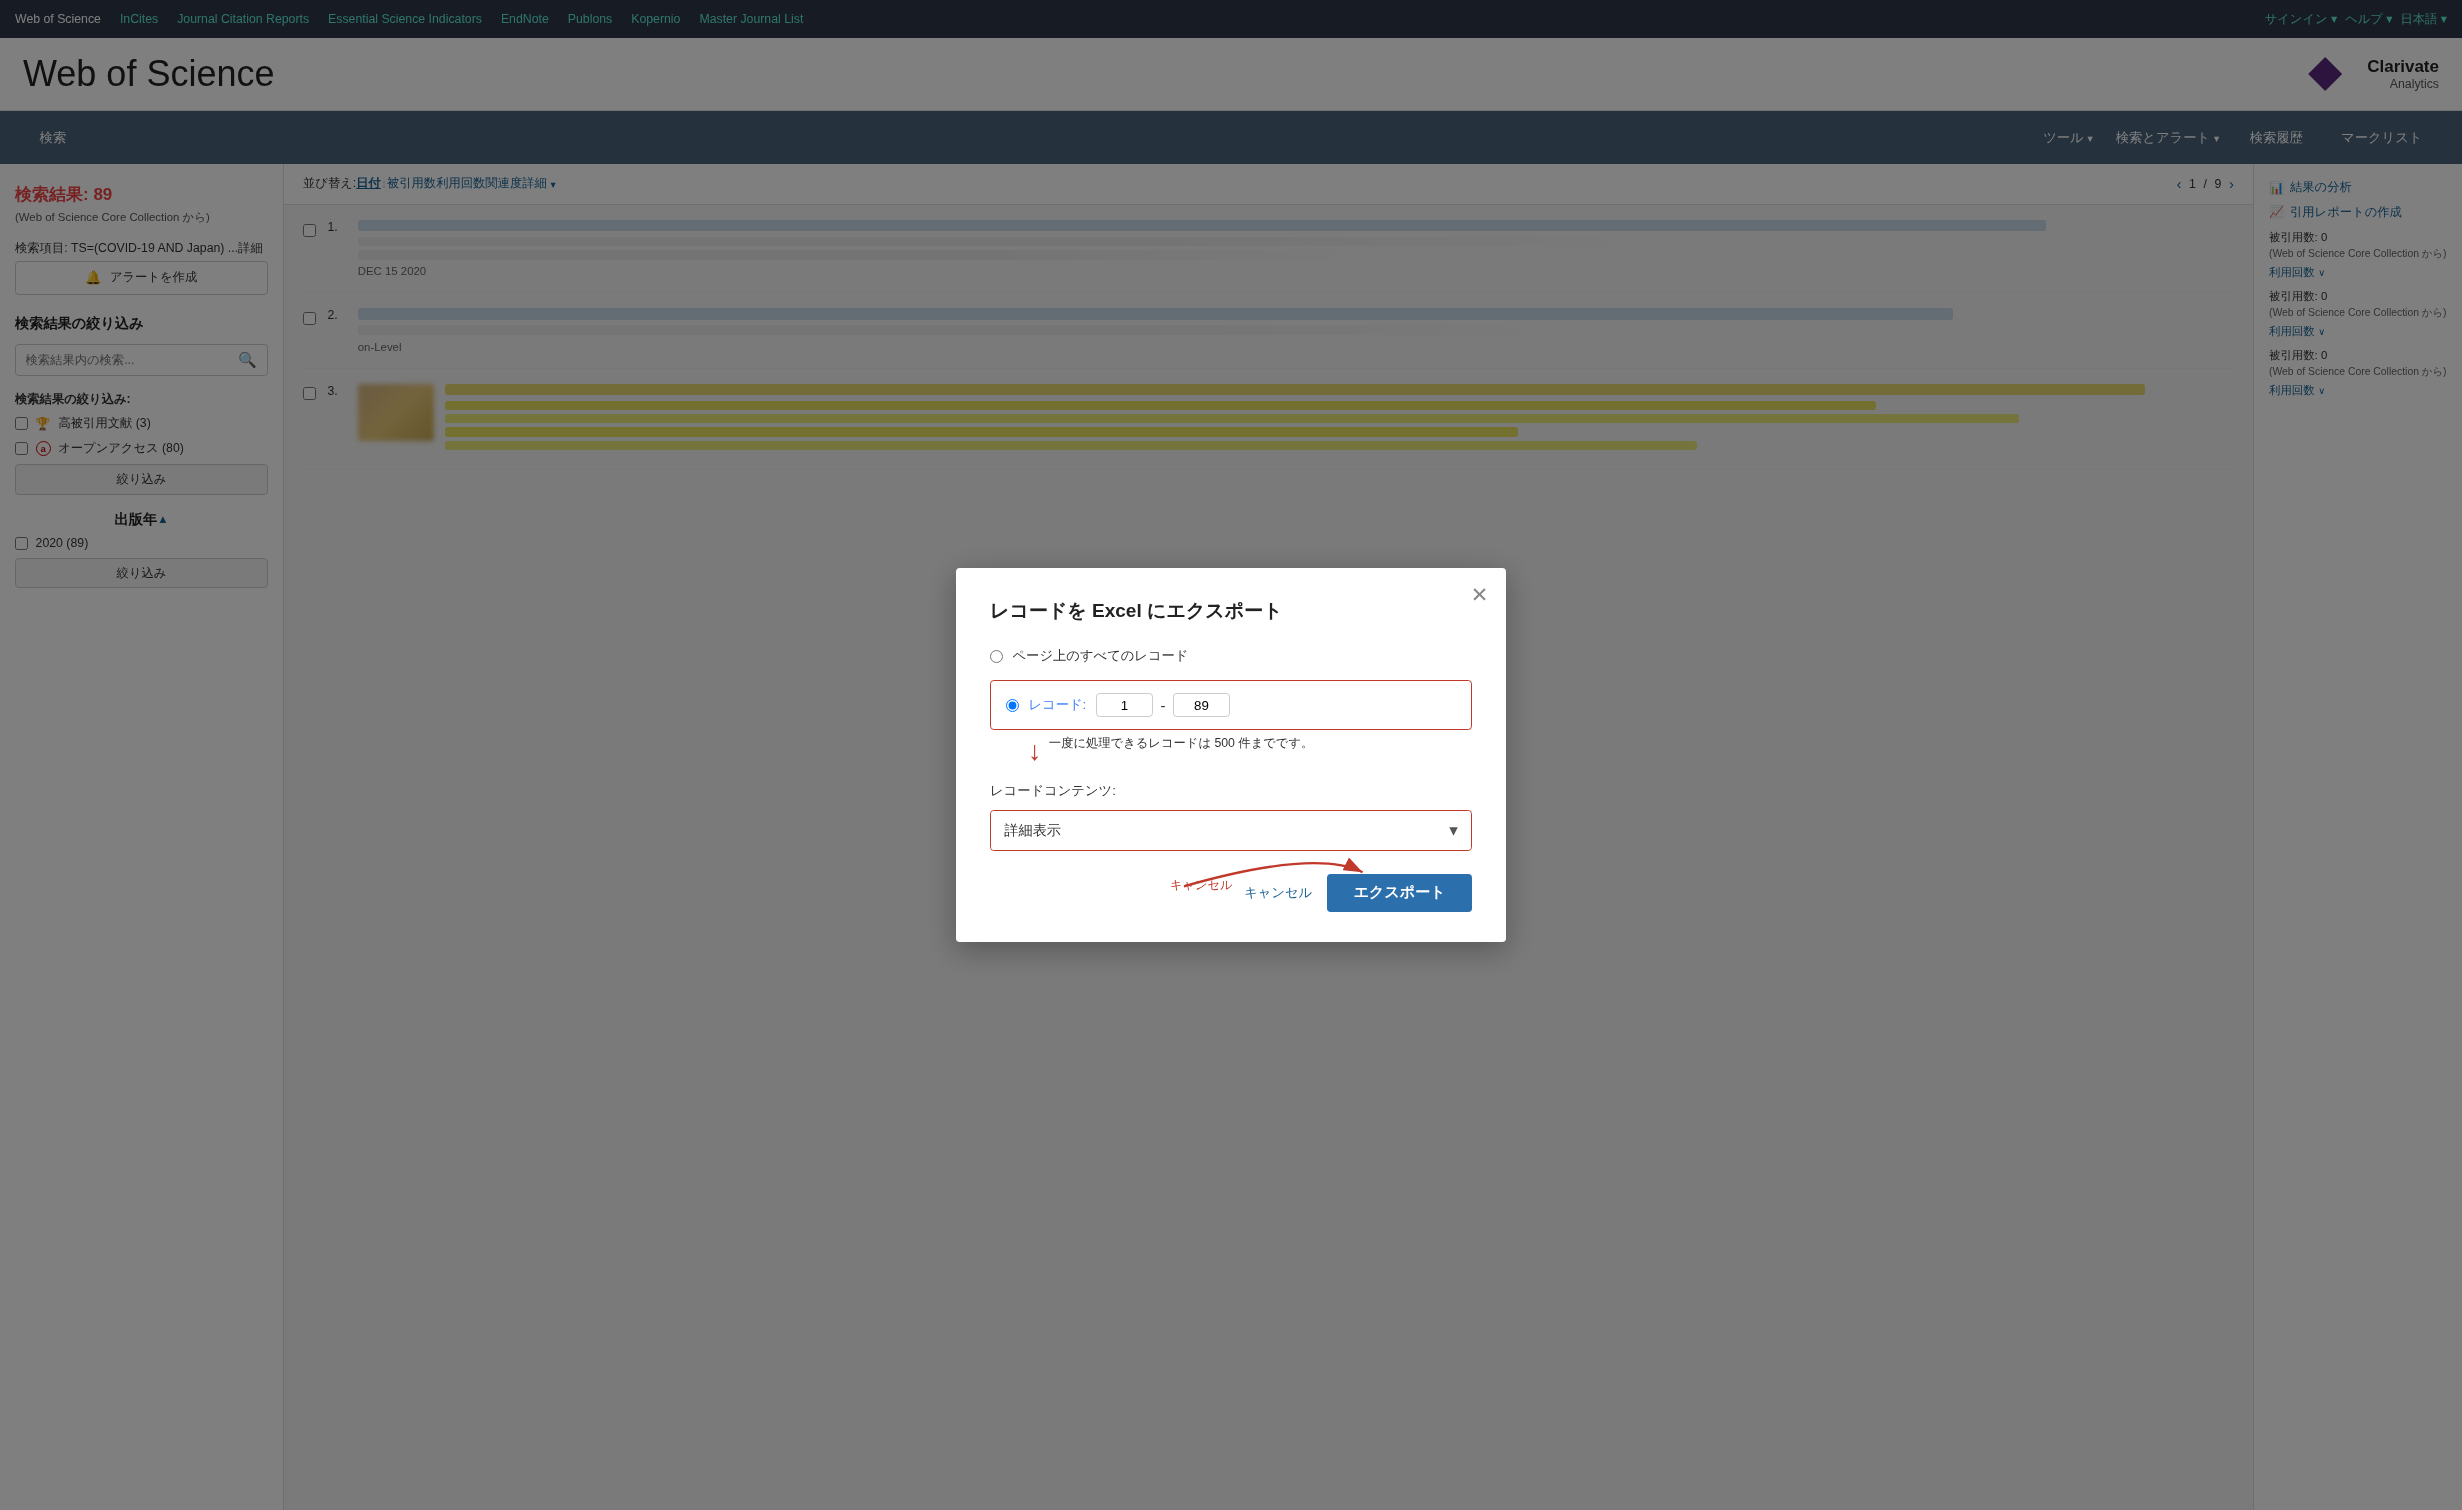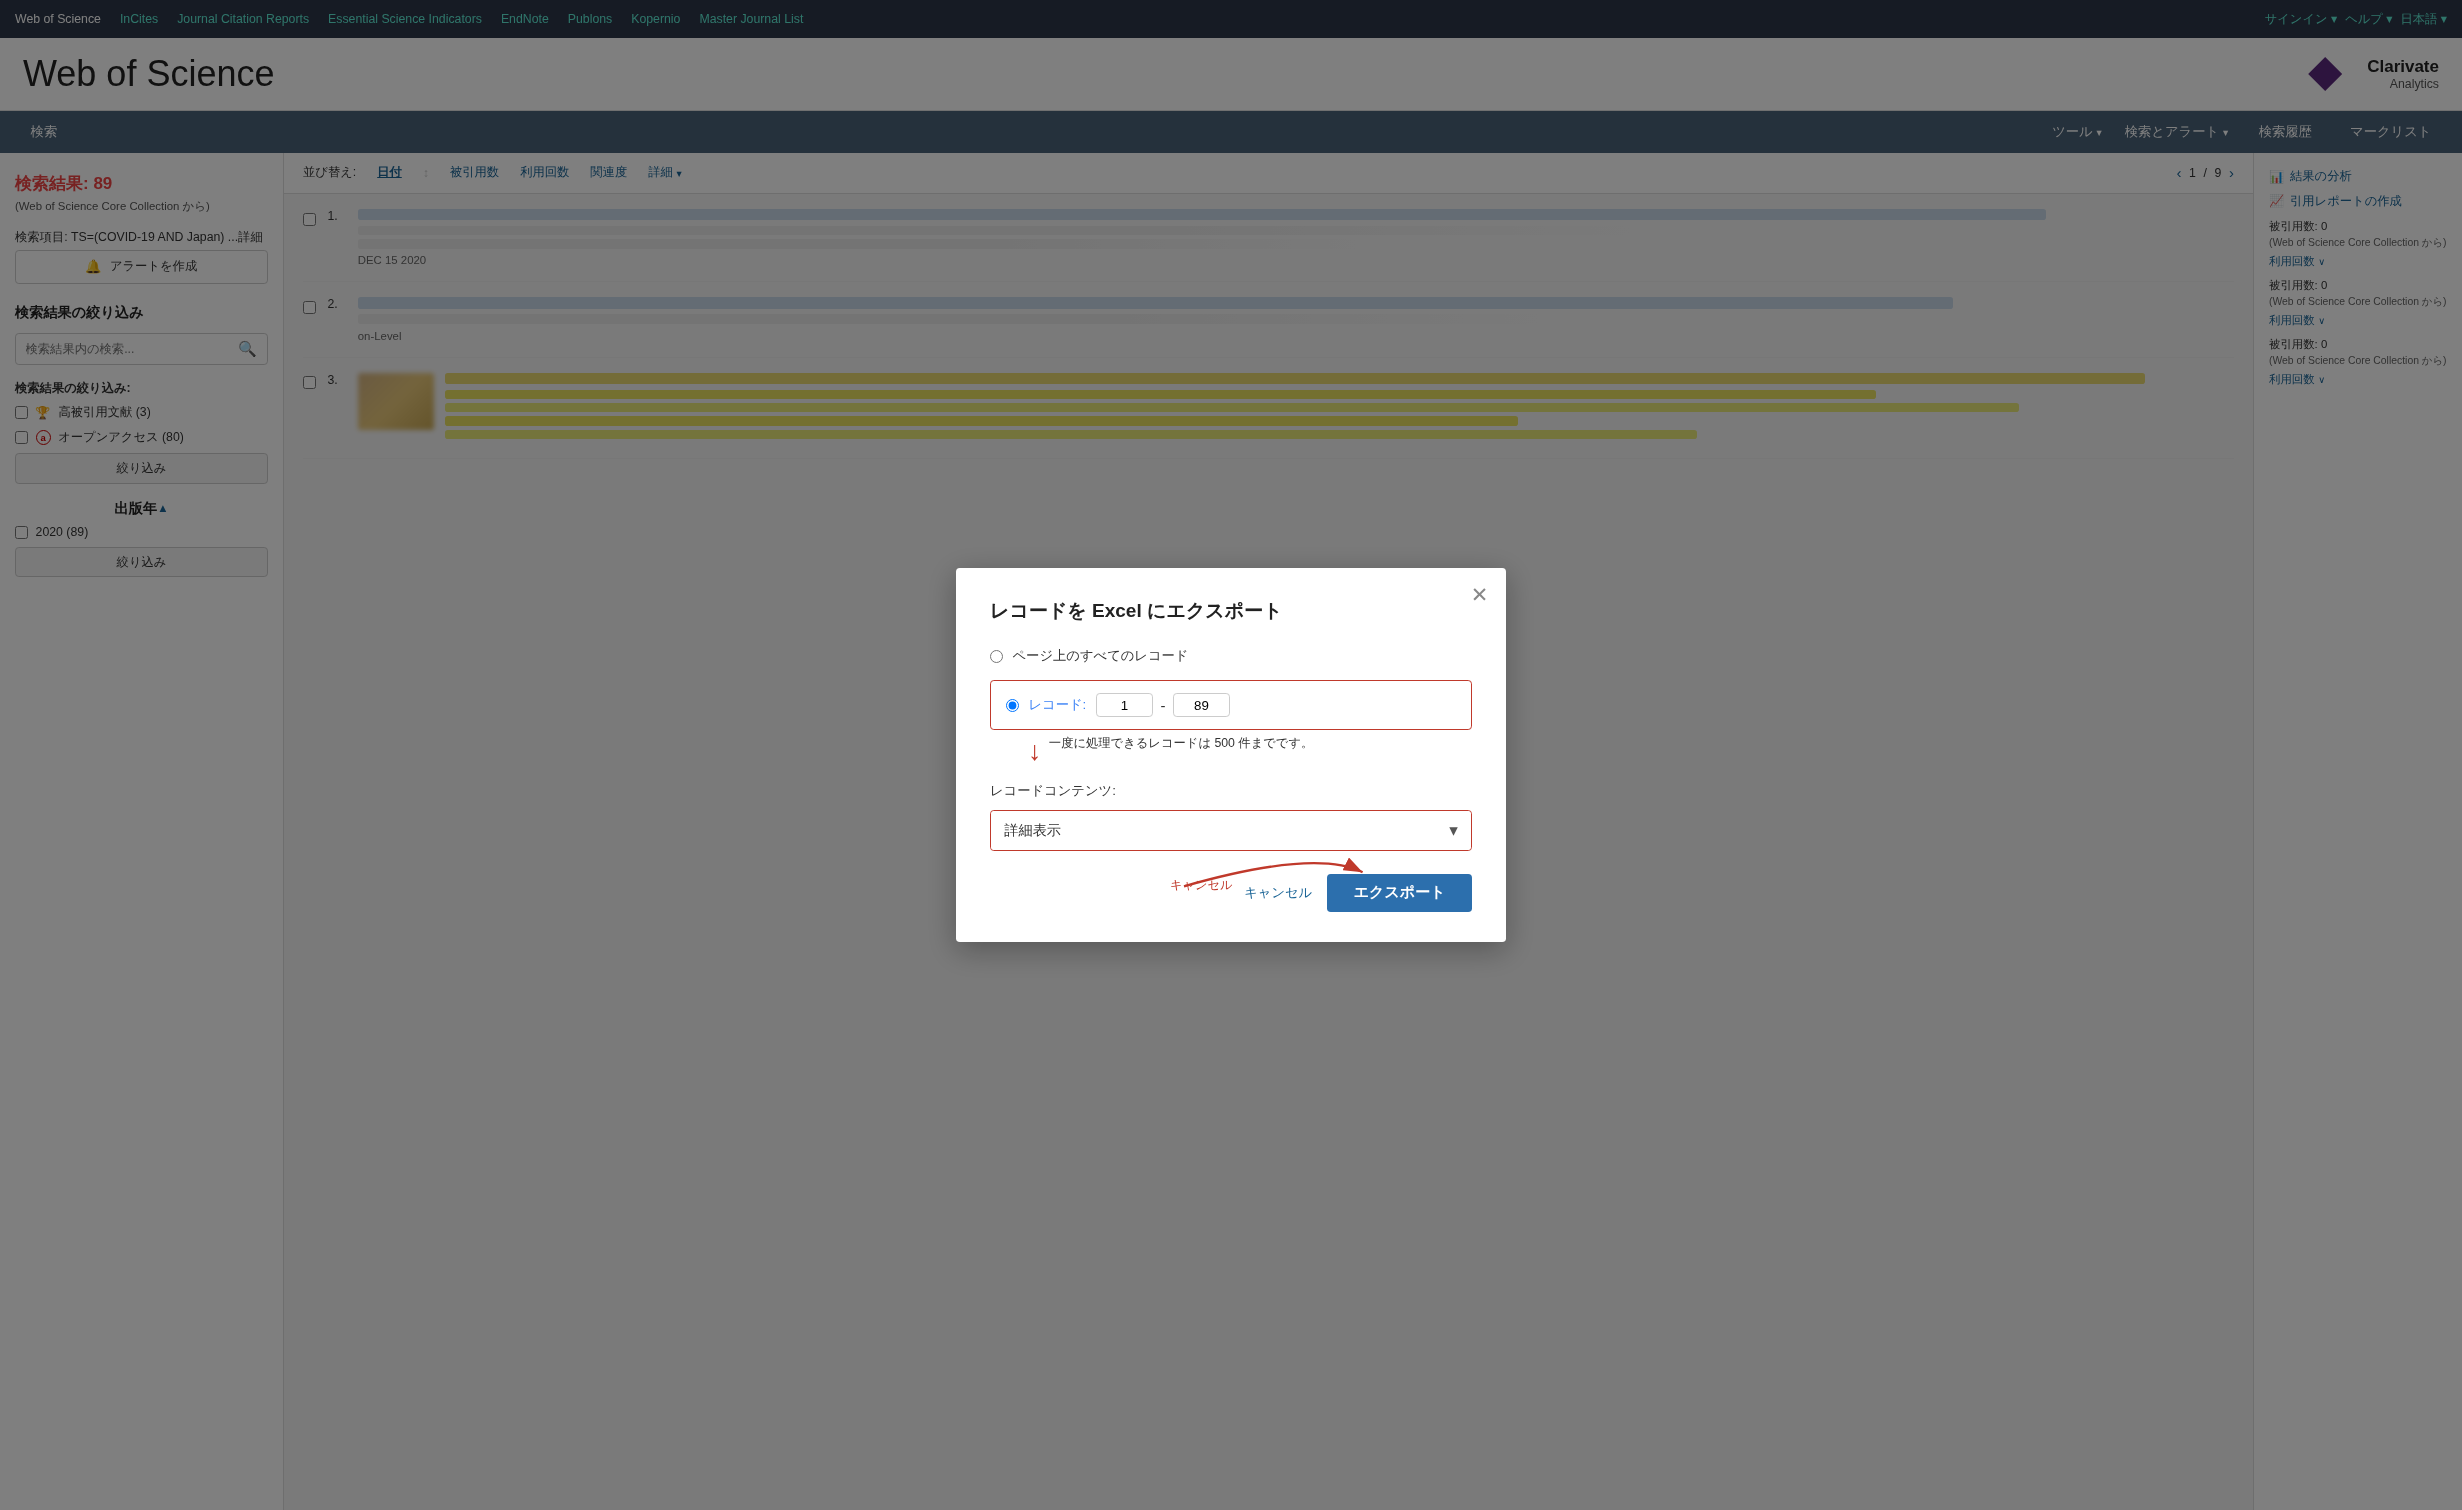--- a/index.html
+++ b/index.html
@@ -54,22 +54,22 @@
     }
     .clarivate-logo .logo-text .top { font-size: 17px; font-weight: 700; color: #222; }
     .clarivate-logo .logo-text .bottom { font-size: 12.3px; color: #555; }
 
     
     .sec-nav {
       background: #4a6278;
       display: flex;
       align-items: center;
       justify-content: space-between;
-      padding: 0 23px;
-      height: 42px;
+      padding: 0 32px;
+      height: 53px;
     }
     .sec-nav-left { display: flex; gap: 3.8px; align-items: center; }
     .sec-nav-right { display: flex; gap: 23px; align-items: center; }
     .sec-nav a {
       color: #fff;
       text-decoration: none;
       font-size: 13.3px;
       padding: 3.8px 7.6px;
     }
     .sec-nav .dropdown-btn {
@@ -171,21 +171,21 @@
       overflow: hidden;
     }
     .results-toolbar {
       display: flex;
       align-items: center;
       justify-content: space-between;
       padding: 11.4px 19px;
       border-bottom: 0.9px solid #ddd;
       background: #fff;
     }
-    .sort-options { display: flex; align-items: center; gap: 21px; font-size: 12.3px; color: #333; }
+    .sort-options { display: flex; align-items: center; gap: 0; font-size: 12.3px; color: #333; }
     .sort-link { color: #1a6496; text-decoration: none; font-size: 12.3px; }
     .sort-active { color: #1a6496; text-decoration: underline; font-size: 12.3px; border: none; background: none; cursor: pointer; font-weight: 600; }
     .detail-btn { color: #1a6496; font-size: 12.3px; display: flex; align-items: center; gap: 3.8px; cursor: pointer; background: none; border: none; }
     .detail-btn::after { content: "▾"; font-size: 10.4px; }
     .pagination { display: flex; align-items: center; gap: 7.6px; font-size: 12.3px; color: #333; }
     .pagination .chevron { color: #1a6496; cursor: pointer; font-size: 15px; background: none; border: none; }
 
     .results-list { padding: 0 19px; }
     .result-item {
       display: flex;

